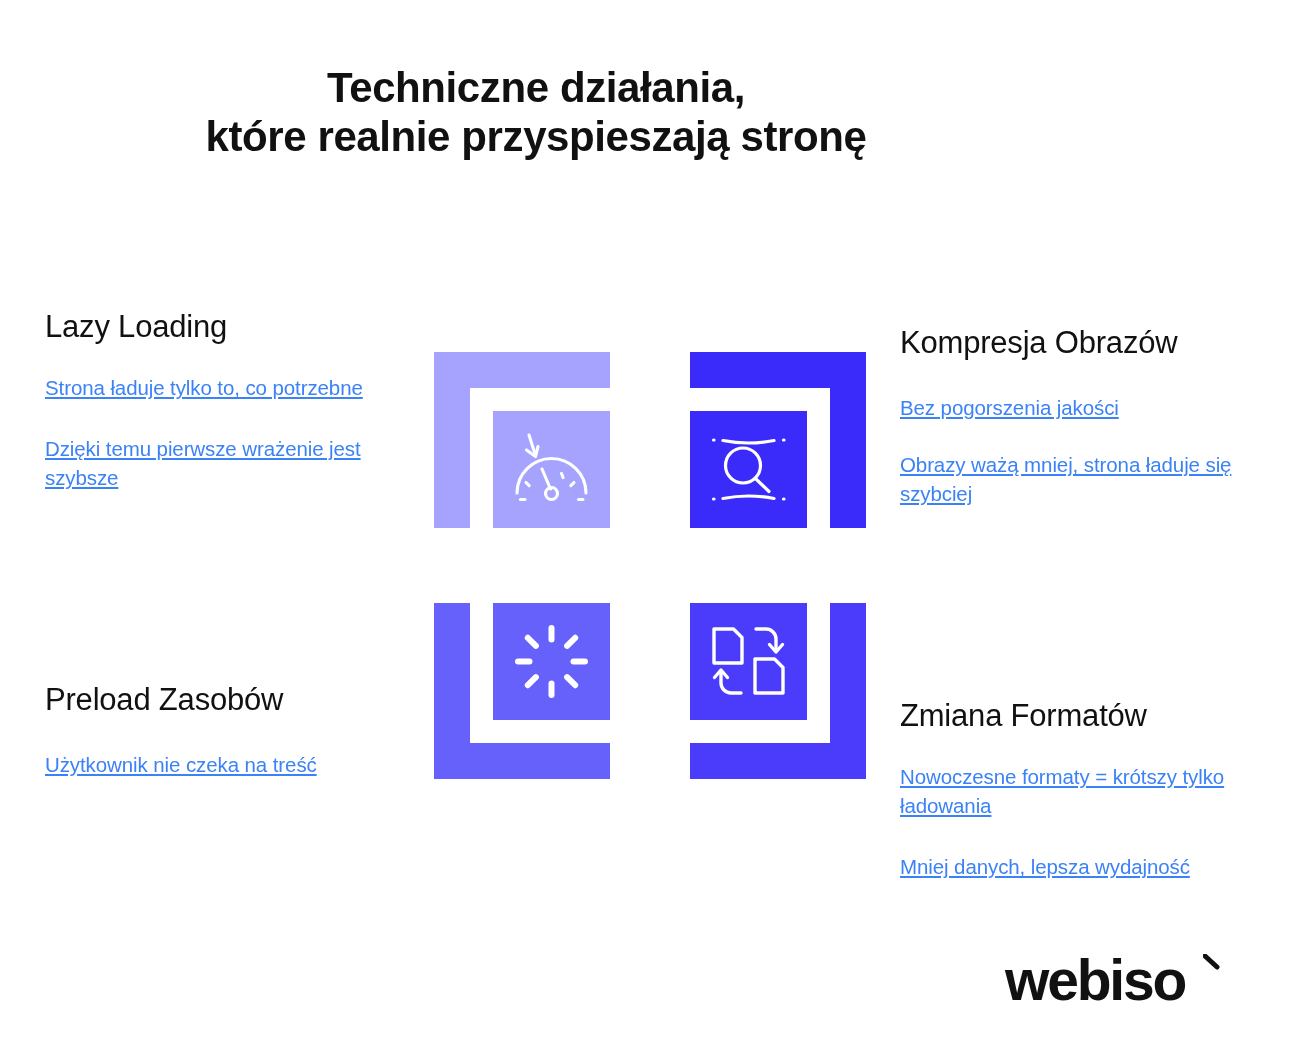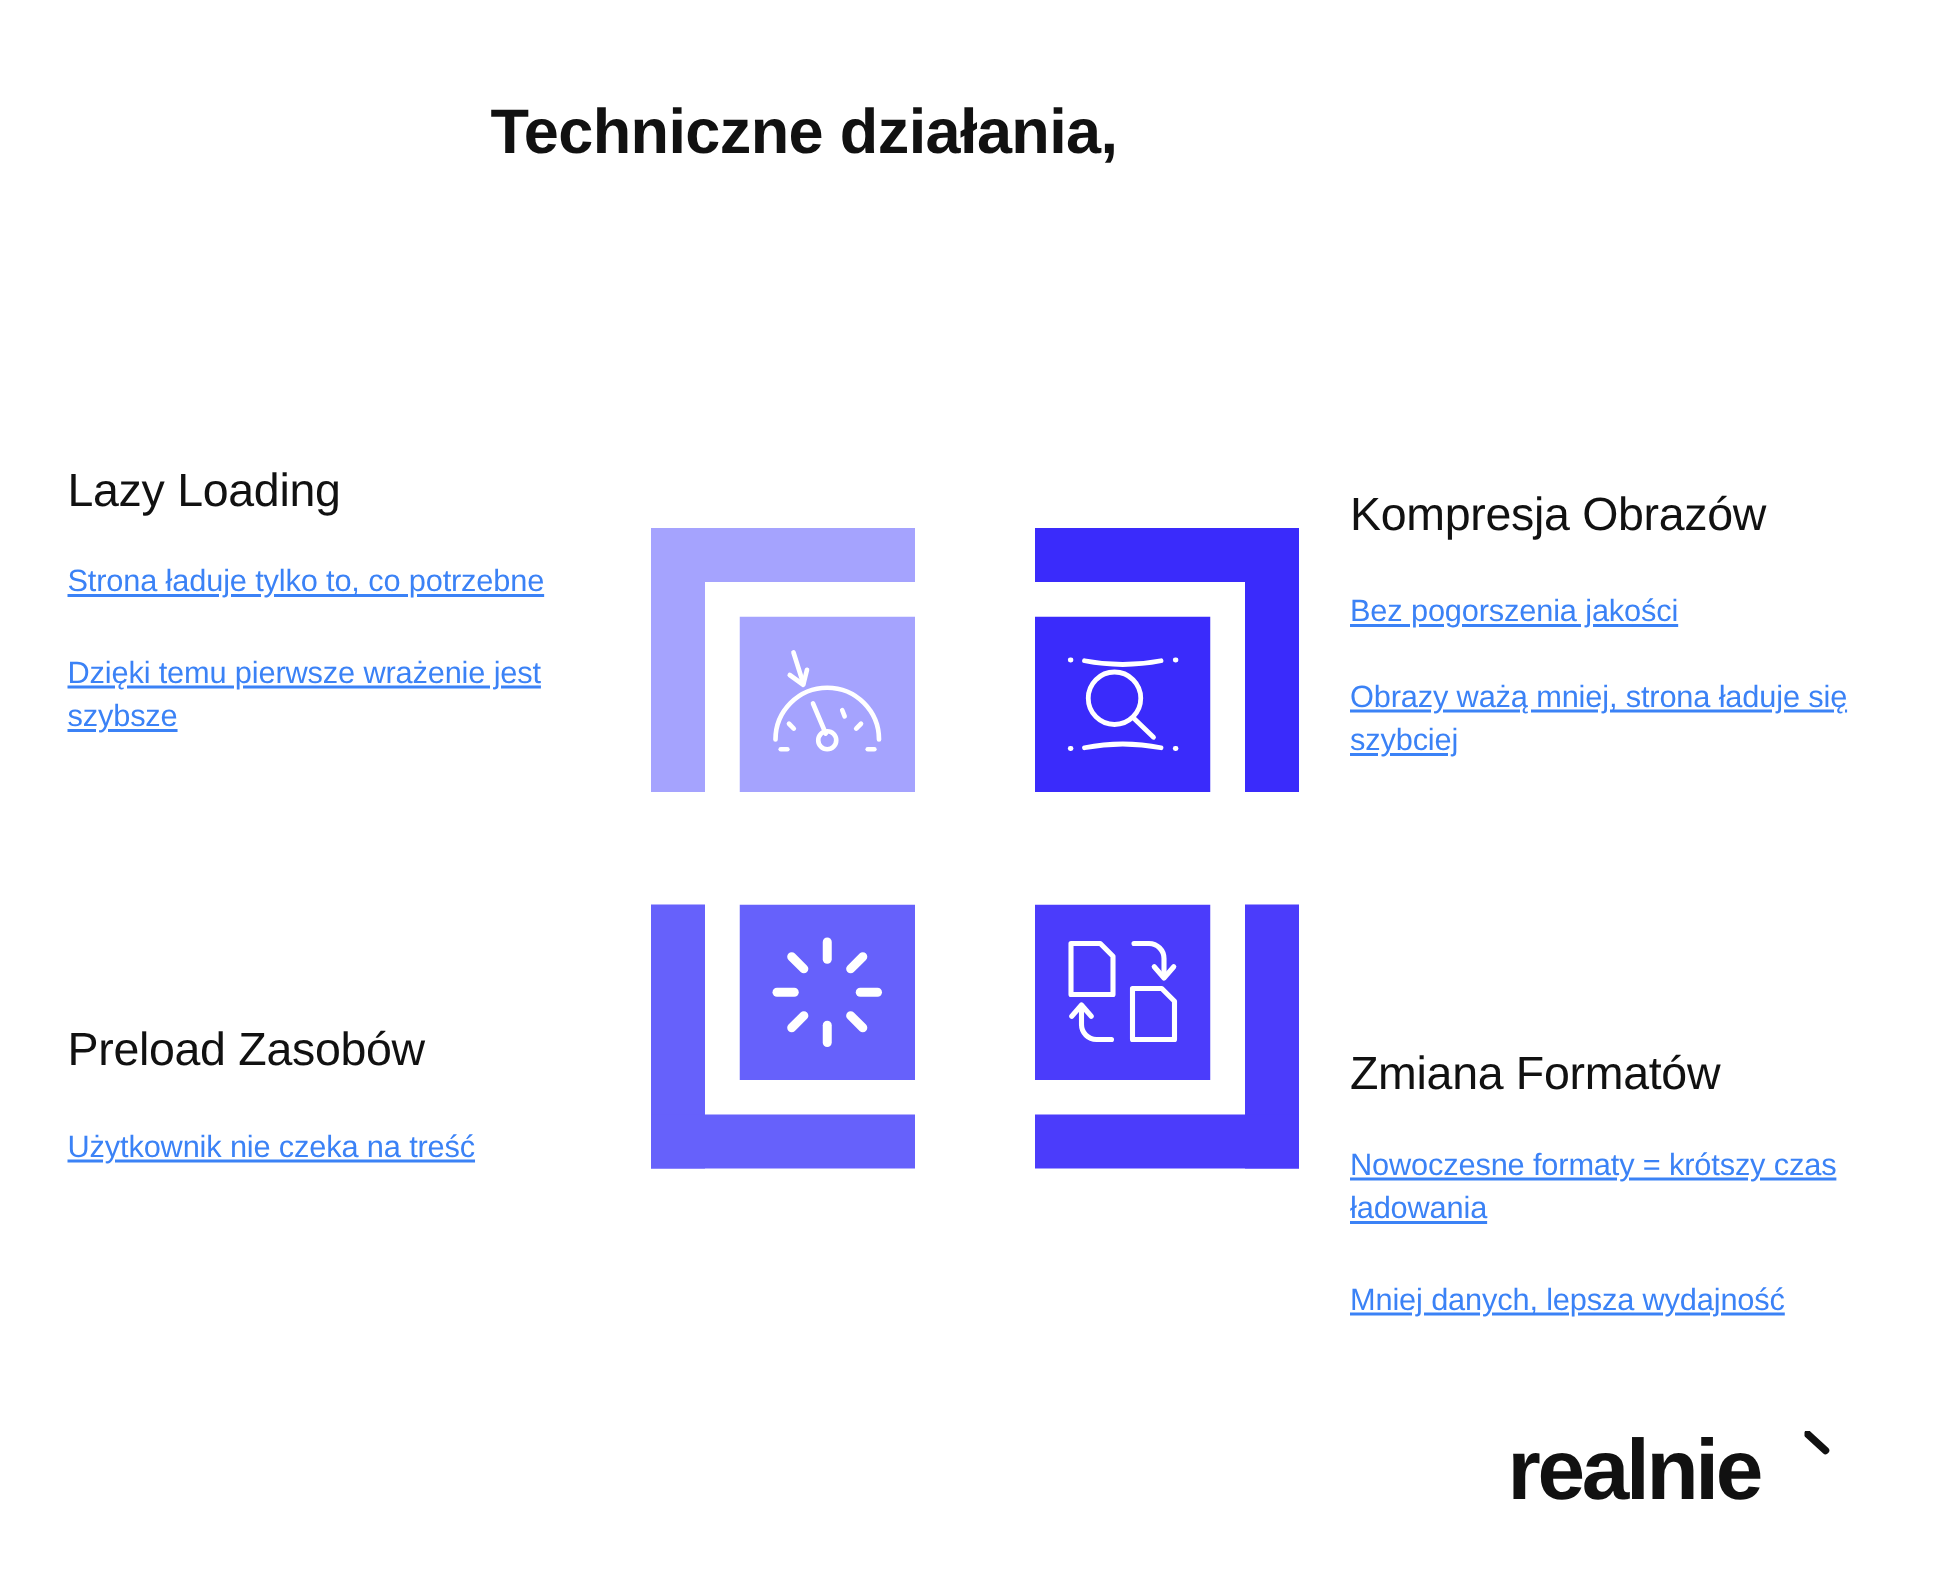--- a/index.html
+++ b/index.html
@@ -130,20 +130,21 @@
     height: 20px;
   }
 </style>
 </head>
 <body style="background: rgb(255, 255, 255);">
 
 <div class="page">
 
   <h1 class="title">
     <span class="line">Techniczne działania,</span>
+    <span class="line">które realnie przyspieszają stronę</span>
   </h1>
 
   <div class="col-text col-left" id="text-lazy">
     <div class="feature-title">Lazy Loading</div>
     <div class="feature-body first">Strona ładuje tylko to, co potrzebne</div>
     <div class="feature-body second">Dzięki temu pierwsze wrażenie jest szybsze</div>
   </div>
 
   <div class="col-text col-right" id="text-kompresja">
     <div class="feature-title">Kompresja Obrazów</div>
@@ -151,21 +152,21 @@
     <div class="feature-body first">Obrazy ważą mniej, strona ładuje się szybciej</div>
   </div>
 
   <div class="col-text col-left" id="text-preload">
     <div class="feature-title">Preload Zasobów</div>
     <div class="feature-body second">Użytkownik nie czeka na treść</div>
   </div>
 
   <div class="col-text col-right" id="text-zmiana">
     <div class="feature-title">Zmiana Formatów</div>
-    <div class="feature-body first">Nowoczesne formaty = krótszy czas ładowania</div>
+    <div class="feature-body first">Nowoczesne formaty = krótszy tylko ładowania</div>
     <div class="feature-body second">Mniej danych, lepsza wydajność</div>
   </div>
 
   <div class="icon-group" id="group-lazy">
     <div class="bar bar-v" style="background: rgb(165, 163, 254);"></div>
     <div class="bar bar-h" style="background: rgb(165, 163, 254);"></div>
     <div class="inner-square">
       <svg viewBox="0 0 117 117">
         <rect class="tile-bg" x="0" y="0" width="117" height="117" fill="#A5A3FE"></rect>
         <g fill="none" stroke="#ffffff" stroke-width="3.1" stroke-linecap="round" stroke-linejoin="round">
@@ -249,19 +250,19 @@
           <path d="M79.5,41.5 L86,49 L92.5,41.5"></path>
 
           <path d="M51,90 L41,90 A10,10 0 0 1 31,80 L31,68"></path>
           <path d="M24.5,74.5 L31,67 L37.5,74.5"></path>
         </g>
       </svg>
     </div>
   </div>
 
   <div class="logo">
-    <div class="logo-text">realnie</div>
+    <div class="logo-text">webiso</div>
     <svg class="logo-tick" viewBox="0 0 17 20">
       <path d="M2,2 L14,13" stroke="#111111" stroke-width="5" stroke-linecap="round" fill="none"></path>
     </svg>
   </div>
 
 </div>
 
 </body></html>

